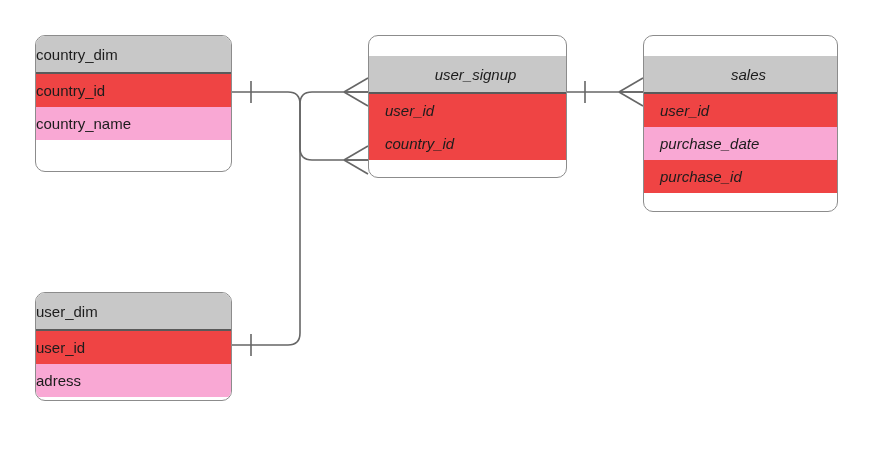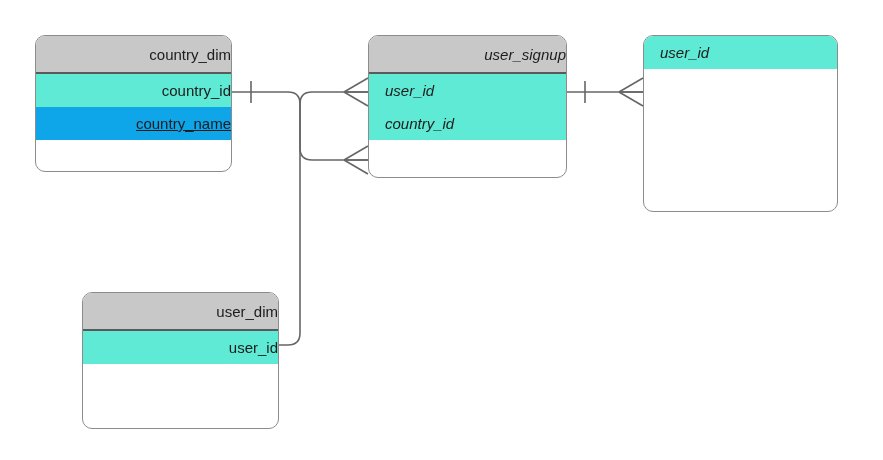--- a/index.html
+++ b/index.html
@@ -53,40 +53,40 @@
     font-size: 15px;
     white-space: nowrap;
     overflow: hidden;
   }
   .field {
     box-sizing: border-box;
     height: 33px;
     line-height: 33px;
     color: #1c1c1c;
     font-size: 15px;
-    background: #5eead4;
+    background: #ef4444;
     white-space: nowrap;
     overflow: hidden;
   }
   .field.alt {
-    background: #0ea5e9;
-    text-decoration: underline;
+    background: #f9a8d4;
   }
 
   
   .entity.centered .entity-title,
   .entity.centered .field {
-    text-align: right;
+    text-align: left;
     font-style: normal;
   }
   
   .entity.italic .entity-title {
-    text-align: right;
+    text-align: center;
     font-style: italic;
     padding-left: 16px;
+    margin-top: 20px;
   }
   .entity.italic .field {
     text-align: left;
     font-style: italic;
     padding-left: 16px;
   }
 </style>
 </head>
 <body>
 
@@ -141,21 +141,25 @@
     <div class="field alt">country_name</div>
   </div>
 
   <div class="entity italic" style="left:368px; top:35px; width:199px; height:143px;">
     <div class="entity-title">user_signup</div>
     <div class="field">user_id</div>
     <div class="field">country_id</div>
   </div>
 
   <div class="entity italic" style="left:643px; top:35px; width:195px; height:177px;">
+    <div class="entity-title">sales</div>
     <div class="field">user_id</div>
+    <div class="field alt">purchase_date</div>
+    <div class="field">purchase_id</div>
   </div>
 
-  <div class="entity centered" style="left:35px; top:292px; width:197px; height:137px;margin-left:47px;">
+  <div class="entity centered" style="left:35px; top:292px; width:197px; height:109px;">
     <div class="entity-title">user_dim</div>
     <div class="field">user_id</div>
+    <div class="field alt">adress</div>
   </div>
 
 </div>
 
 </body></html>

